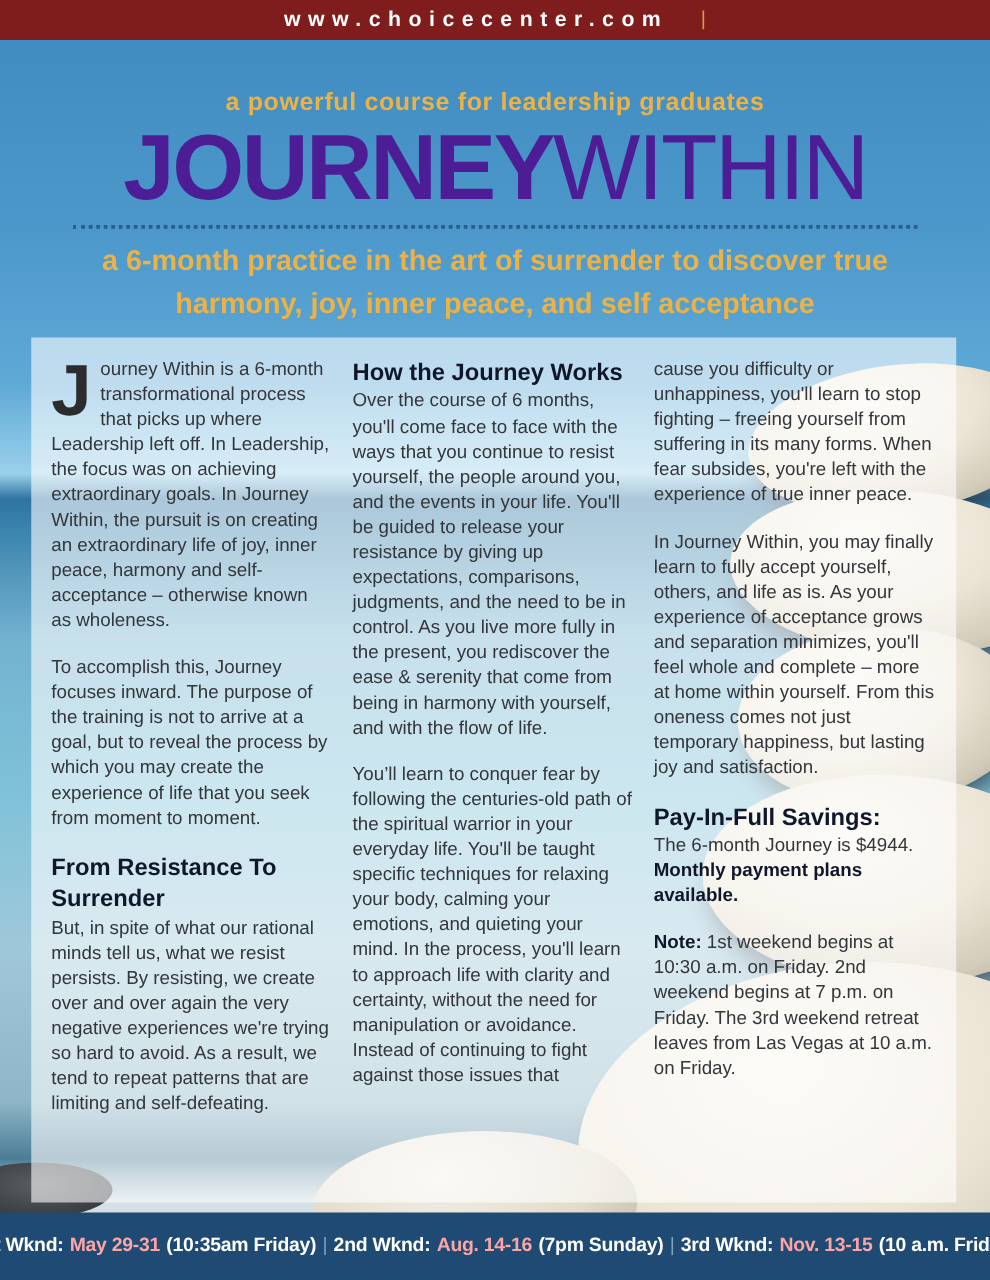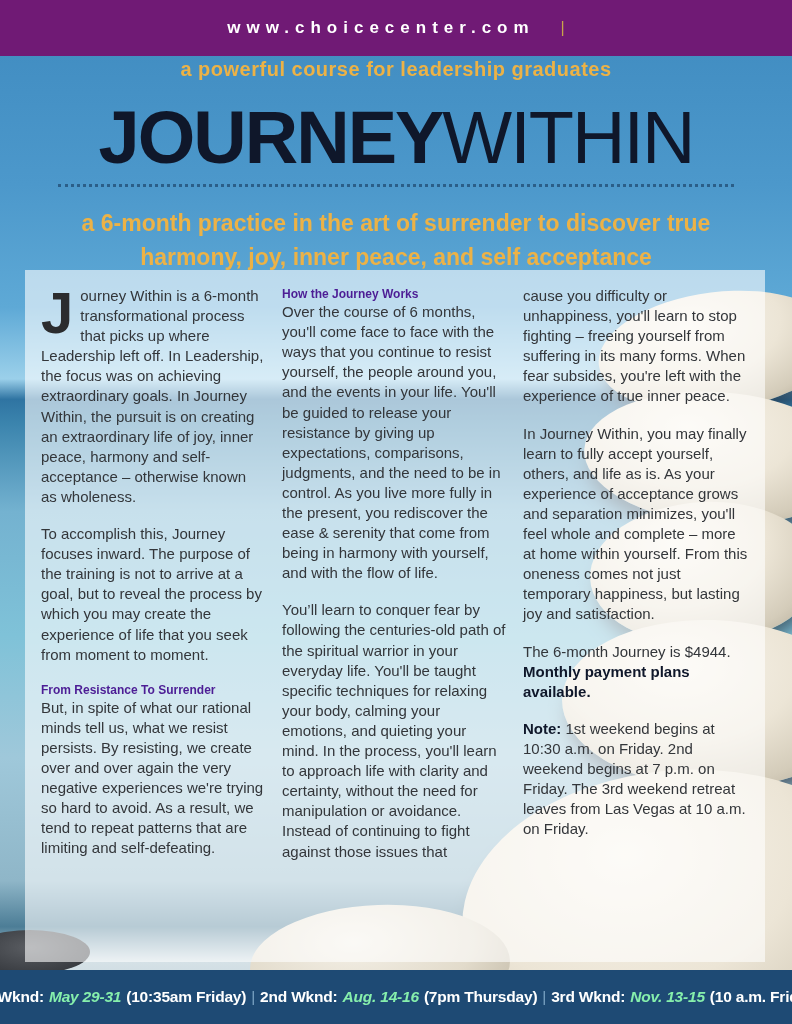--- a/index.html
+++ b/index.html
@@ -24,49 +24,49 @@
   .stone-b{top:392px;right:-60px;width:268px;height:132px;transform:rotate(4deg);}
   .stone-c{top:502px;right:-28px;width:230px;height:142px;transform:rotate(-3deg);}
   .stone-d{top:620px;right:-70px;width:300px;height:168px;transform:rotate(2deg);}
   .stone-e{top:770px;right:-110px;width:440px;height:290px;transform:rotate(-4deg);}
   .stone-f{top:905px;left:250px;width:260px;height:120px;transform:rotate(-2deg);
     background:radial-gradient(ellipse at 40% 30%, #f4f0e7 0%, #e2dbcb 55%, #b8af9c 100%);
     box-shadow:none;}
   .rock-left{position:absolute;left:-30px;top:930px;width:120px;height:44px;border-radius:50%;
     background:radial-gradient(ellipse at 50% 40%, #5a5d62 0%, #3a3d42 70%, #2b2e33 100%);}
   
-  .topbar{position:absolute;z-index:5;top:0;left:0;right:0;height:56px;background:#701a75;
+  .topbar{position:absolute;z-index:5;top:0;left:0;right:0;height:32px;background:#7f1d1d;
     display:flex;align-items:center;justify-content:center;gap:26px;}
   .topbar .site,.topbar .phone{color:#ffffff;font-weight:bold;font-size:17px;letter-spacing:6px;}
   .topbar .bar-sep{color:#c9a44a;font-size:16px;font-weight:normal;}
   
   .hero{position:absolute;z-index:5;top:40px;left:0;right:0;text-align:center;}
-  .kicker{margin-top:18px;color:#ecb246;font-weight:bold;font-size:20px;letter-spacing:0.5px;}
-  .title{margin-top:19px;color:#0f172a;font-size:74px;line-height:76px;letter-spacing:-2px;white-space:nowrap;}
+  .kicker{margin-top:31px;color:#ecb246;font-weight:bold;font-size:20px;letter-spacing:0.5px;}
+  .title{margin-top:2px;color:#4c1d95;font-size:74px;line-height:76px;letter-spacing:-2px;white-space:nowrap;}
   .title .t-bold{font-weight:bold;}
   .title .t-light{font-weight:normal;}
   .dotted-rule{width:676px;margin:8px auto 0 auto;border-top:3px dotted #2b5e88;height:0;}
-  .subtitle{width:700px;margin:19px auto 0 auto;color:#ecb246;font-weight:bold;font-size:23px;line-height:34px;}
+  .subtitle{width:700px;margin:8px auto 0 auto;color:#ecb246;font-weight:bold;font-size:23px;line-height:34px;}
   
   .panel{position:absolute;z-index:4;left:25px;top:270px;width:740px;height:692px;
     background:rgba(255,255,255,0.60);
     padding:16px 16px 0 16px;box-sizing:border-box;
     display:flex;gap:16px;overflow:hidden;}
   .col{width:225px;color:#33363a;font-size:15px;line-height:1.34;}
   .col p{margin:0 0 17px 0;}
-  .col h3{margin:0;color:#4c1d95;font-size:12px;line-height:1.34;}
+  .col h3{margin:0;color:#0f172a;font-size:19px;line-height:1.34;}
   .dropcap{float:left;font-size:58px;line-height:46px;font-weight:bold;color:#2b2c2e;padding:4px 7px 0 0;}
   .b{font-weight:bold;color:#0f172a;}
   ul.tuition{margin:0 0 16px 0;padding-left:15px;}
   ul.tuition li{margin:0 0 1px 0;}
   
   .footbar{position:absolute;z-index:5;left:0;right:0;bottom:0;height:54px;background:#1e4a74;
     display:flex;align-items:center;justify-content:center;white-space:nowrap;
     font-weight:bold;font-size:15.5px;color:#ffffff;letter-spacing:-0.2px;}
-  .footbar .date{color:#86efac;font-style:italic;}
+  .footbar .date{color:#fca5a5;}
   .footbar .f-sep{color:#7aa3c4;margin:0 5px;font-weight:normal;}
   .footbar .lbl{margin-right:5px;}
   .footbar .date{margin-right:5px;}
 </style>
 </head>
 <body>
 
 <div class="bg"></div>
 <div class="stone stone-a"></div>
 <div class="stone stone-b"></div>
@@ -99,31 +99,32 @@
 
   <div class="col">
     <h3>How the Journey Works</h3>
     <p>Over the course of 6 months, you'll come face to face with the ways that you continue to resist yourself, the people around you, and the events in your life. You'll be guided to release your resistance by giving up expectations, comparisons, judgments, and the need to be in control. As you live more fully in the present, you rediscover the ease &amp; serenity that come from being in harmony with yourself, and with the flow of life.</p>
     <p>You’ll learn to conquer fear by following the centuries-old path of the spiritual warrior in your everyday life. You'll be taught specific techniques for relaxing your body, calming your emotions, and quieting your mind. In the process, you'll learn to approach life with clarity and certainty, without the need for manipulation or avoidance. Instead of continuing to fight against those issues that</p>
   </div>
 
   <div class="col">
     <p>cause you difficulty or unhappiness, you'll learn to stop fighting – freeing yourself from suffering in its many forms. When fear subsides, you're left with the experience of true inner peace.</p>
     <p>In Journey Within, you may finally learn to fully accept yourself, others, and life as is. As your experience of acceptance grows and separation minimizes, you'll feel whole and complete – more at home within yourself. From this oneness comes not just temporary happiness, but lasting joy and satisfaction.</p>
+    <h3>Pay-In-Full Savings:</h3>
     <p><span>The 6-month Journey is $4944.</span><br><span class="b">Monthly payment plans available.</span></p>
     <p><span class="b">Note:</span><span> 1st weekend begins at 10:30 a.m. on Friday. 2nd weekend begins at 7 p.m. on Friday. The 3rd weekend retreat leaves from Las Vegas at 10 a.m. on Friday.</span></p>
   </div>
 
 </div>
 
 <div class="footbar">
   <span class="lbl">1st Wknd:</span>
   <span class="date">May 29-31</span>
   <span class="time">(10:35am Friday)</span>
   <span class="f-sep">|</span>
   <span class="lbl">2nd Wknd:</span>
   <span class="date">Aug. 14-16</span>
-  <span class="time">(7pm Thursday)</span>
+  <span class="time">(7pm Sunday)</span>
   <span class="f-sep">|</span>
   <span class="lbl">3rd Wknd:</span>
   <span class="date">Nov. 13-15</span>
   <span class="time">(10 a.m. Friday)</span>
 </div>
 
 </body></html>

